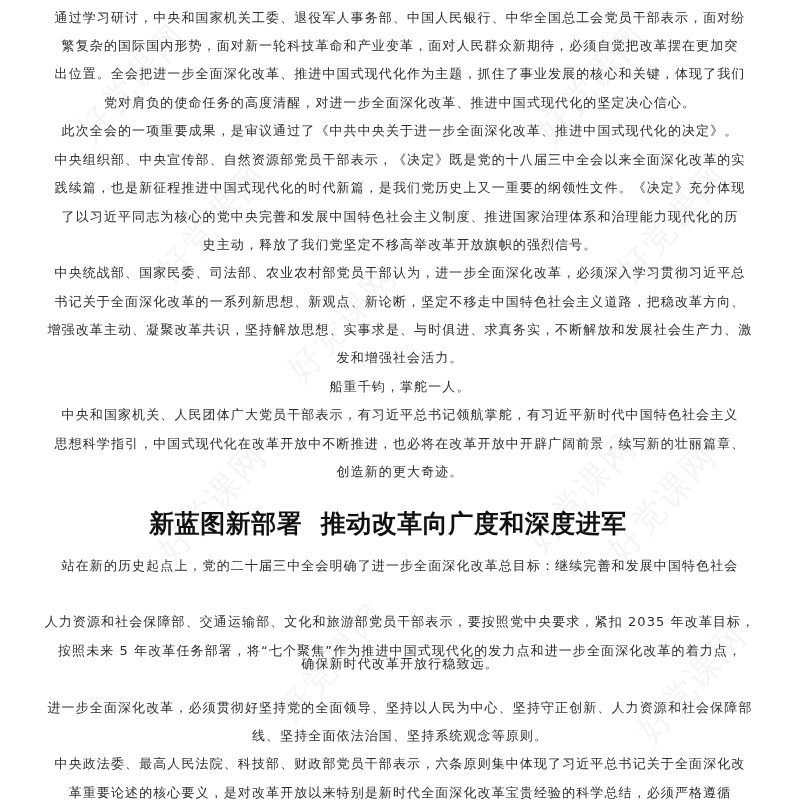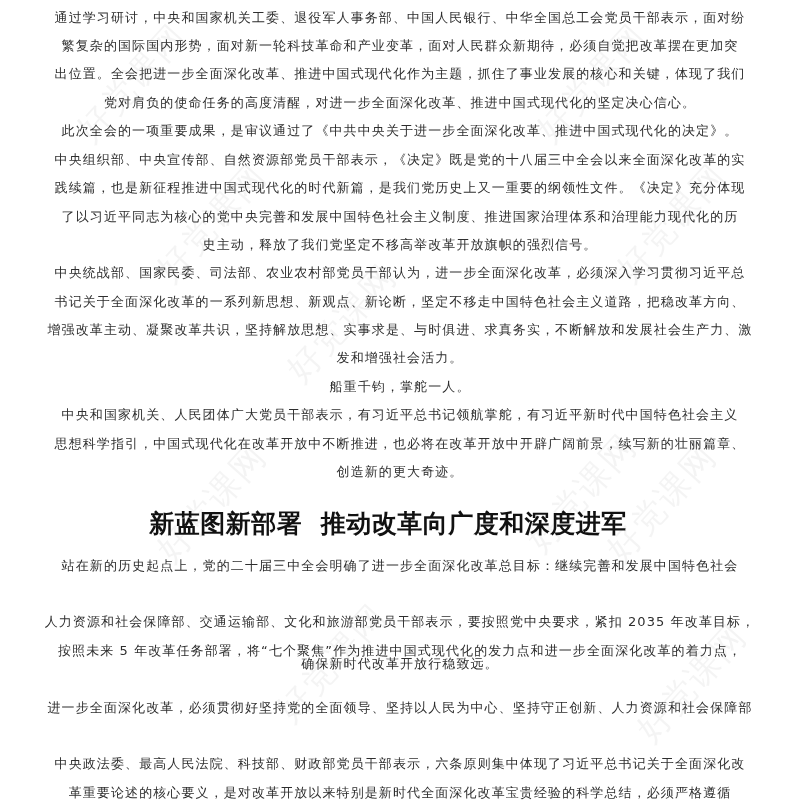--- a/index.html
+++ b/index.html
@@ -93,16 +93,17 @@
   <div class="line" style="top:434px;">思想科学指引，中国式现代化在改革开放中不断推进，也必将在改革开放中开辟广阔前景，续写新的壮丽篇章、</div>
   <div class="line" style="top:462px;">创造新的更大奇迹。</div>
 
   <div class="heading" style="top:508px; white-space:pre;">新蓝图新部署  推动改革向广度和深度进军</div>
 
   <div class="line" style="top:556px;">站在新的历史起点上，党的二十届三中全会明确了进一步全面深化改革总目标：继续完善和发展中国特色社会</div>
   <div class="line" style="top:612px;">人力资源和社会保障部、交通运输部、文化和旅游部党员干部表示，要按照党中央要求，紧扣 2035 年改革目标，</div>
   <div class="line" style="top:641px;">按照未来 5 年改革任务部署，将“七个聚焦”作为推进中国式现代化的发力点和进一步全面深化改革的着力点，</div>
   <div class="line" style="top:654px;">确保新时代改革开放行稳致远。</div>
   <div class="line" style="top:698px;">进一步全面深化改革，必须贯彻好坚持党的全面领导、坚持以人民为中心、坚持守正创新、人力资源和社会保障部</div>
+  <div class="line" style="top:726px;">线、坚持全面依法治国、坚持系统观念等原则。</div>
   <div class="line" style="top:754px;">中央政法委、最高人民法院、科技部、财政部党员干部表示，六条原则集中体现了习近平总书记关于全面深化改</div>
   <div class="line" style="top:783px;">革重要论述的核心要义，是对改革开放以来特别是新时代全面深化改革宝贵经验的科学总结，必须严格遵循</div>
 
 </div>
 
 </body></html>

